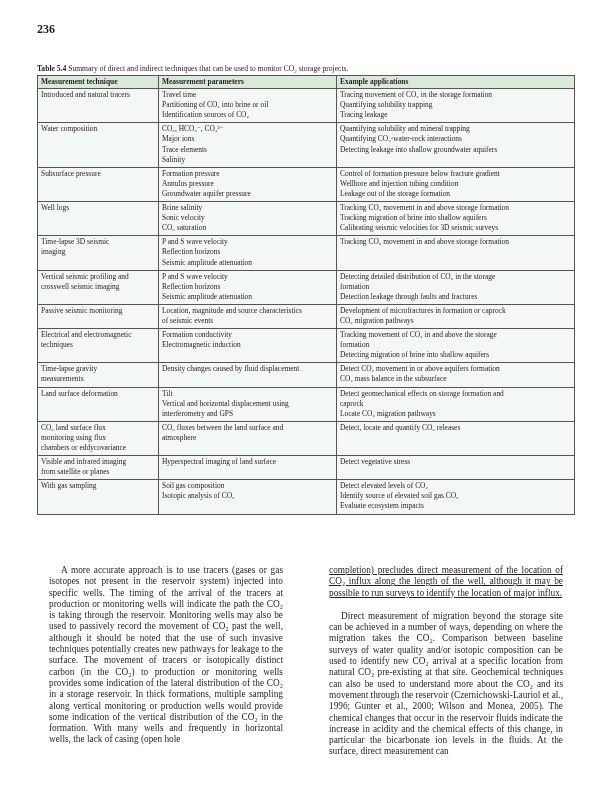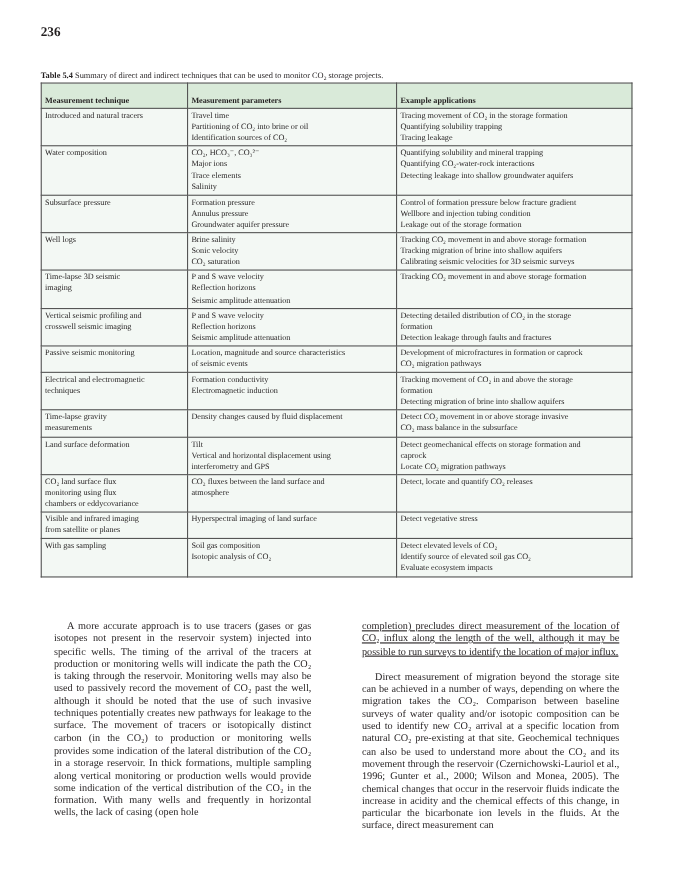--- a/index.html
+++ b/index.html
@@ -3,22 +3,22 @@
 <meta charset="utf-8">
 <style>
   html,body{margin:0;padding:0;background:#fff;}
   body{width:612px;height:792px;position:relative;overflow:hidden;font-family:"Liberation Serif","DejaVu Serif",serif;color:#231f20;}
   .header{position:absolute;top:22px;left:37px;right:37px;height:14px;font-size:12px;}
   .page-num{position:absolute;left:0;top:0;font-weight:bold;}
   .running-title{position:absolute;right:0;top:0;font-style:italic;}
   .caption{position:absolute;left:37px;top:64px;font-size:7.6px;white-space:nowrap;}
   .caption b{font-weight:bold;}
   table{position:absolute;left:37px;top:75px;width:538px;border-collapse:collapse;font-size:7.45px;line-height:10.1px;background:#f3f8f4;}
-  th{background:#d9ead9;text-align:left;font-weight:bold;padding:11px 3px 1px 3px;border:1px solid #555;height:10px;}
-  td{vertical-align:top;padding:1px 14px 2px 3px;border:1px solid #555;}
+  th{background:#d9ead9;text-align:left;font-weight:bold;padding:1px 3px 1px 3px;border:1px solid #555;height:10px;}
+  td{vertical-align:top;padding:1px 2px 2px 3px;border:1px solid #555;}
   td.c1{width:115px;}
   td.c2{width:172px;}
   td div{white-space:nowrap;}
   table{border:1.3px solid #444;}
   sub{font-size:5px;vertical-align:-1.5px;line-height:0;}
   .body-cols{position:absolute;left:37px;top:553px;width:538px;font-size:9.3px;line-height:11.3px;}
   .col{position:absolute;top:0;width:258px;text-align:justify;}
   .col.left{left:0;}
   .col.right{left:280px;}
   .col p{margin:12px;text-indent:12px;}
@@ -165,21 +165,21 @@
       </tr>
       <tr>
         <td class="c1">
           <div>Time-lapse gravity</div>
           <div>measurements</div>
         </td>
         <td class="c2">
           <div>Density changes caused by fluid displacement</div>
         </td>
         <td class="c3">
-          <div>Detect CO₂ movement in or above storage invasive</div>
+          <div>Detect CO₂ movement in or above aquifers formation</div>
           <div>CO₂ mass balance in the subsurface</div>
         </td>
       </tr>
       <tr>
         <td class="c1">
           <div>Land surface deformation</div>
         </td>
         <td class="c2">
           <div>Tilt</div>
           <div>Vertical and horizontal displacement using</div>

